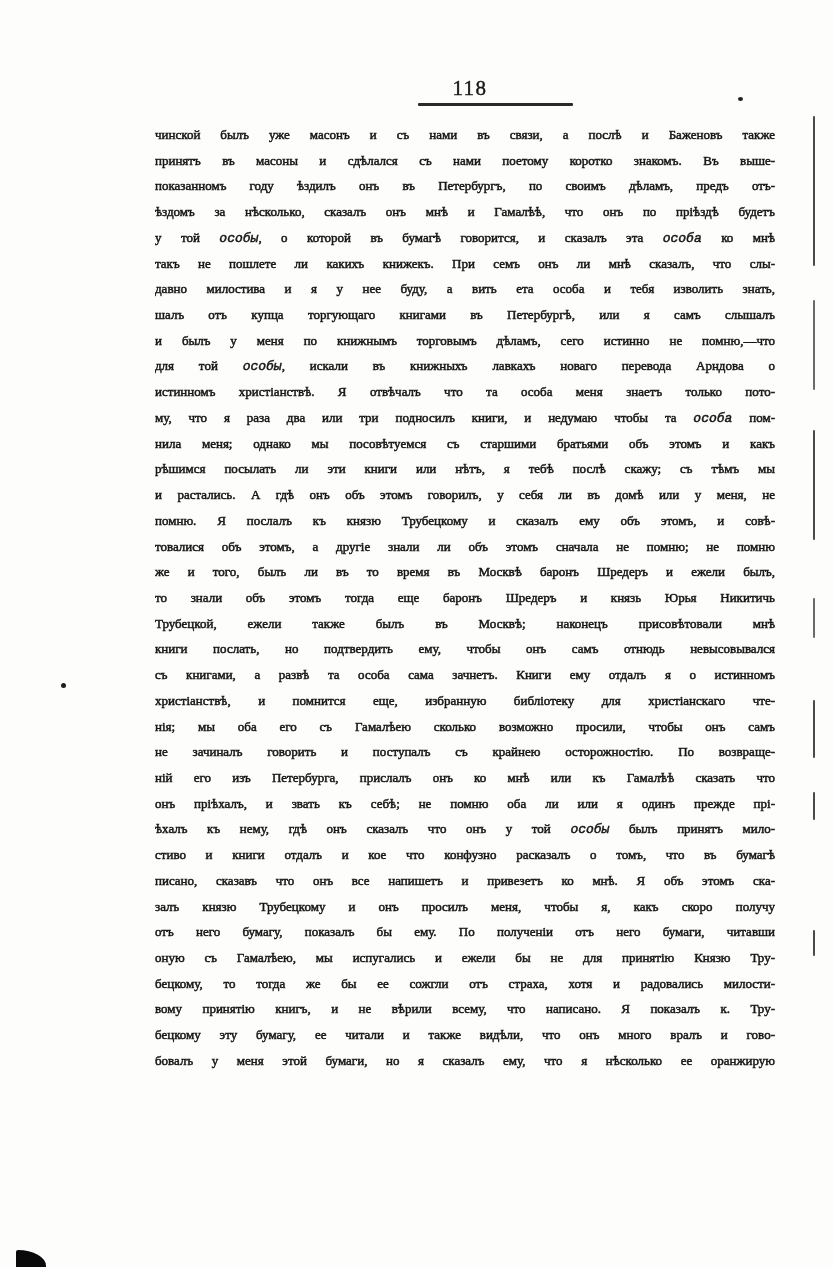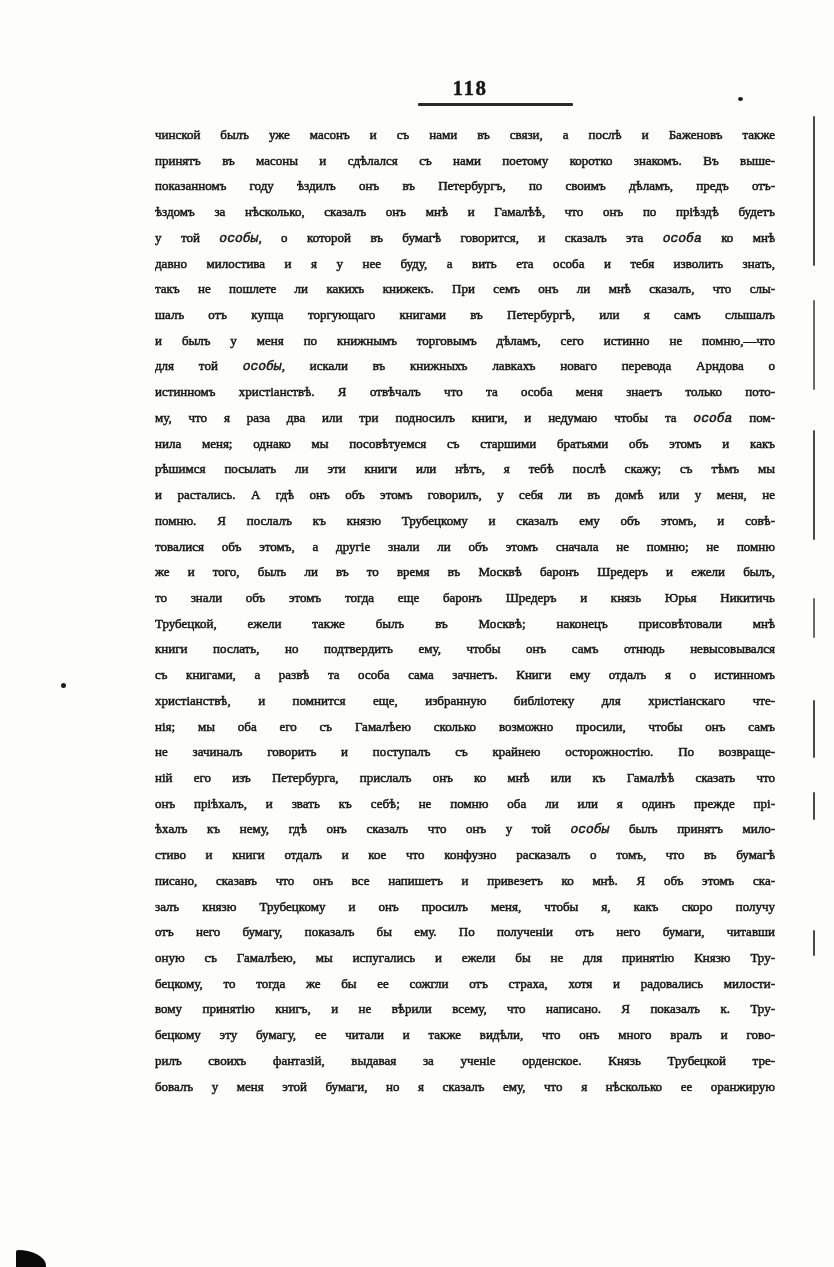--- a/index.html
+++ b/index.html
@@ -13,21 +13,21 @@
     position: relative;
     width: 834px; height: 1267px;
     background: var(--paper, #fdfdfb);
   }
   
   .pagenum {
     position: absolute;
     left: 390px; top: 76px; width: 160px;
     text-align: center;
     font-size: 21px;
-    font-weight: bold;
+    font-weight: normal;
     letter-spacing: 1.5px;
     color: var(--ink, #161616);
     -webkit-text-stroke: 0.4px var(--ink, #161616);
   }
   .header-rule {
     position: absolute;
     left: 418px; top: 103px;
     width: 155px; height: 2.6px;
     background: #2a2a2a;
     border-radius: 1px;
@@ -89,22 +89,22 @@
   <div class="header-rule"></div>
 
   <span class="speck s1"></span>
 
   <div class="text-block">
       <div class="tline"><span>чинской былъ уже масонъ и съ нами въ связи, а послѣ и Баженовъ также</span></div>
       <div class="tline"><span>принятъ въ масоны и сдѣлался съ нами поетому коротко знакомъ. Въ выше-</span></div>
       <div class="tline"><span>показанномъ году ѣздилъ онъ въ Петербургъ, по своимъ дѣламъ, предъ отъ-</span></div>
       <div class="tline"><span>ѣздомъ за нѣсколько, сказалъ онъ мнѣ и Гамалѣѣ, что онъ по пріѣздѣ будетъ</span></div>
       <div class="tline"><span>у той </span><span class="it">особы</span><span>, о которой въ бумагѣ говорится, и сказалъ эта </span><span class="it">особа</span><span> ко мнѣ</span></div>
+      <div class="tline"><span>такъ не пошлете ли какихъ книжекъ. При семъ онъ ли мнѣ сказалъ, что слы-</span></div>
       <div class="tline"><span>давно милостива и я у нее буду, а вить ета особа и тебя изволить знать,</span></div>
-      <div class="tline"><span>такъ не пошлете ли какихъ книжекъ. При семъ онъ ли мнѣ сказалъ, что слы-</span></div>
       <div class="tline"><span>шалъ отъ купца торгующаго книгами въ Петербургѣ, или я самъ слышалъ</span></div>
       <div class="tline"><span>и былъ у меня по книжнымъ торговымъ дѣламъ, сего истинно не помню,—что</span></div>
       <div class="tline"><span>для той </span><span class="it">особы</span><span>, искали въ книжныхъ лавкахъ новаго перевода Арндова о</span></div>
       <div class="tline"><span>истинномъ христіанствѣ. Я отвѣчалъ что та особа меня знаетъ только пото-</span></div>
       <div class="tline"><span>му, что я раза два или три подносилъ книги, и недумаю чтобы та </span><span class="it">особа</span><span> пом-</span></div>
       <div class="tline"><span>нила меня; однако мы посовѣтуемся съ старшими братьями объ этомъ и какъ</span></div>
       <div class="tline"><span>рѣшимся посылать ли эти книги или нѣтъ, я тебѣ послѣ скажу; съ тѣмъ мы</span></div>
       <div class="tline"><span>и растались. А гдѣ онъ объ этомъ говорилъ, у себя ли въ домѣ или у меня, не</span></div>
       <div class="tline"><span>помню. Я послалъ къ князю Трубецкому и сказалъ ему объ этомъ, и совѣ-</span></div>
       <div class="tline"><span>товалися объ этомъ, а другіе знали ли объ этомъ сначала не помню; не помню</span></div>
@@ -120,21 +120,20 @@
       <div class="tline"><span>онъ пріѣхалъ, и звать къ себѣ; не помню оба ли или я одинъ прежде прі-</span></div>
       <div class="tline"><span>ѣхалъ къ нему, гдѣ онъ сказалъ что онъ у той </span><span class="it">особы</span><span> былъ принятъ мило-</span></div>
       <div class="tline"><span>стиво и книги отдалъ и кое что конфузно расказалъ о томъ, что въ бумагѣ</span></div>
       <div class="tline"><span>писано, сказавъ что онъ все напишетъ и привезетъ ко мнѣ. Я объ этомъ ска-</span></div>
       <div class="tline"><span>залъ князю Трубецкому и онъ просилъ меня, чтобы я, какъ скоро получу</span></div>
       <div class="tline"><span>отъ него бумагу, показалъ бы ему. По полученіи отъ него бумаги, читавши</span></div>
       <div class="tline"><span>оную съ Гамалѣею, мы испугались и ежели бы не для принятію Князю Тру-</span></div>
       <div class="tline"><span>бецкому, то тогда же бы ее сожгли отъ страха, хотя и радовались милости-</span></div>
       <div class="tline"><span>вому принятію книгъ, и не вѣрили всему, что написано. Я показалъ к. Тру-</span></div>
       <div class="tline"><span>бецкому эту бумагу, ее читали и также видѣли, что онъ много вралъ и гово-</span></div>
-      <div class="tline"><span>рилъ своихъ фантазій, выдавая за ученіе орденское. Князь Трубецкой тре-</span></div>
       <div class="tline"><span>бовалъ у меня этой бумаги, но я сказалъ ему, что я нѣсколько ее оранжирую</span></div>
     </div>
 
   <span class="speck s2"></span>
 
   <div class="edge-mark em1"></div>
   <div class="edge-mark em2"></div>
   <div class="edge-mark em3"></div>
   <div class="edge-mark em4"></div>
   <div class="edge-mark em5"></div>

